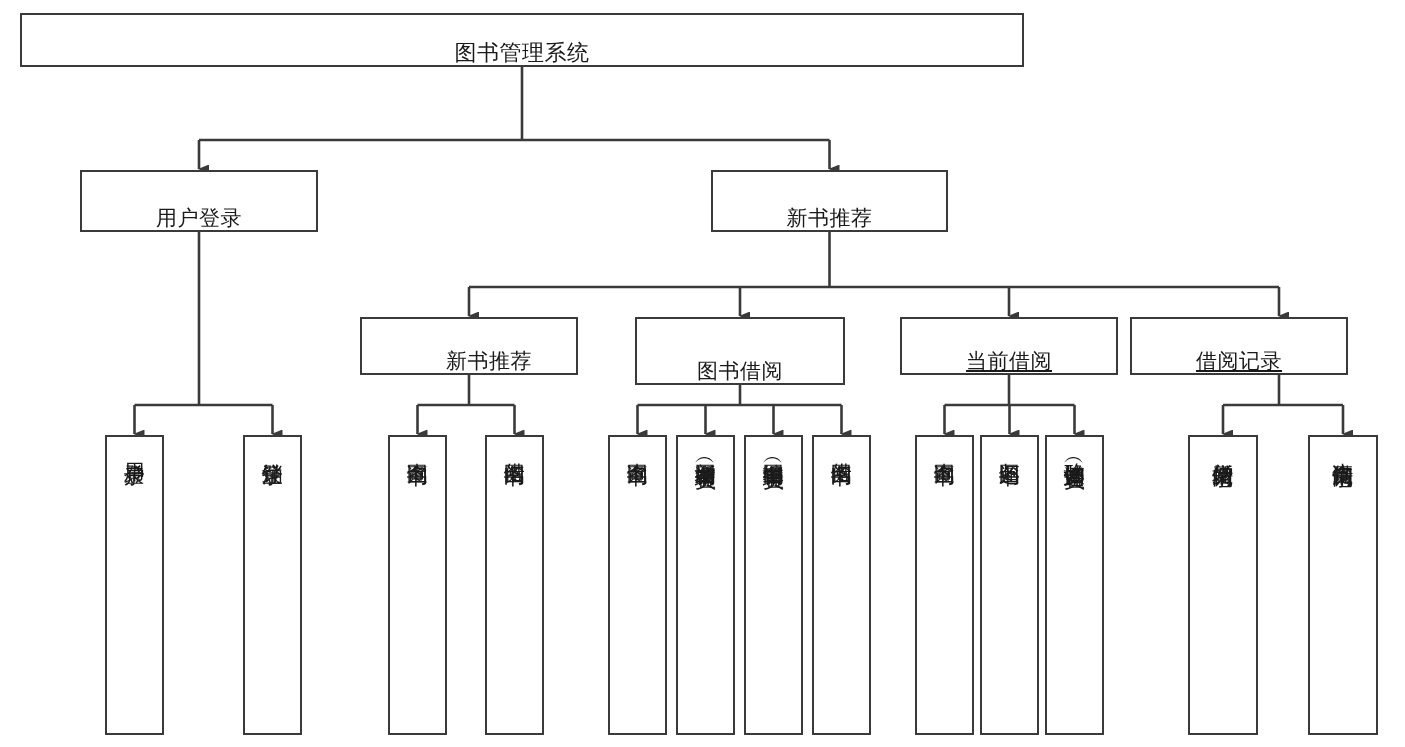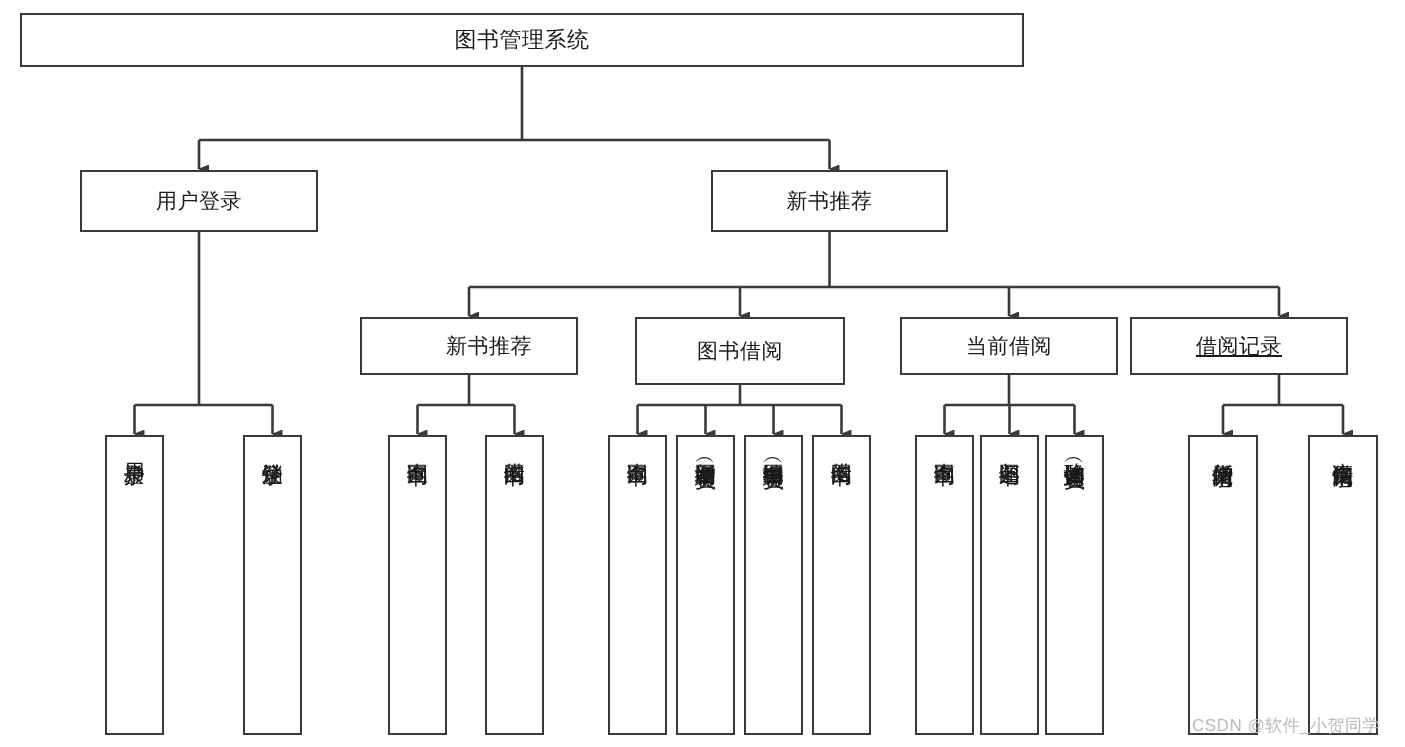--- a/index.html
+++ b/index.html
@@ -24,21 +24,21 @@
     width: 1405px;
     height: 747px;
     pointer-events: none;
   }
   .node {
     position: absolute;
     box-sizing: border-box;
     background: #ffffff;
     border: 2px solid #3a3a3a;
     display: flex;
-    align-items: center;
+    align-items: flex-end;
     justify-content: center;
     color: #1a1a1a;
   }
   .node-label {
     display: block;
     text-align: center;
     line-height: 1.08;
     letter-spacing: 0.5px;
   }
   .node.horiz .node-label {
@@ -124,21 +124,21 @@
       </div>
       <div class="node horiz" style="left: 711px; top: 170px; width: 237px; height: 62px;">
         <span class="node-label">新书推荐</span>
       </div>
       <div class="node horiz" style="left: 360px; top: 317px; width: 218px; height: 58px; padding-left: 40px;">
         <span class="node-label">新书推荐</span>
       </div>
       <div class="node horiz" style="left: 635px; top: 317px; width: 210px; height: 68px;">
         <span class="node-label">图书借阅</span>
       </div>
-      <div class="node horiz" style="left: 900px; top: 317px; width: 218px; height: 58px;">
+      <div class="node horiz" style="left: 900px; top: 317px; width: 218px; height: 58px; text-decoration: underline;">
         <span class="node-label">当前借阅</span>
       </div>
       <div class="node horiz" style="left: 1130px; top: 317px; width: 218px; height: 58px; text-decoration: underline;">
         <span class="node-label">借阅记录</span>
       </div>
       <div class="node vert" style="left: 105px; top: 435px; width: 59px; height: 300px;">
         <span class="node-label">用户登录</span>
       </div>
       <div class="node vert" style="left: 243px; top: 435px; width: 59px; height: 300px;">
         <span class="node-label">注销登录</span>
@@ -171,15 +171,14 @@
         <span class="node-label">确认归还（管理员）</span>
       </div>
       <div class="node vert" style="left: 1188px; top: 435px; width: 70px; height: 300px;">
         <span class="node-label">新增借阅记录</span>
       </div>
       <div class="node vert" style="left: 1308px; top: 435px; width: 70px; height: 300px;">
         <span class="node-label">查询借阅记录</span>
       </div>
     </div>
 
-  <div class="watermark" style="left: 1192px; top: 714px; color: rgb(185, 185, 185);">CSDN @软件_小贺同学</div>
 
 </div>
 
 </body></html>

